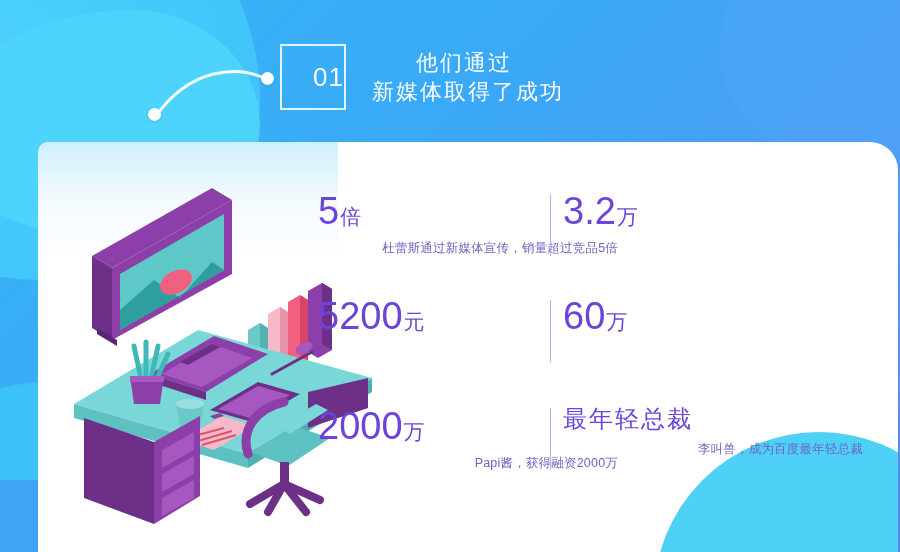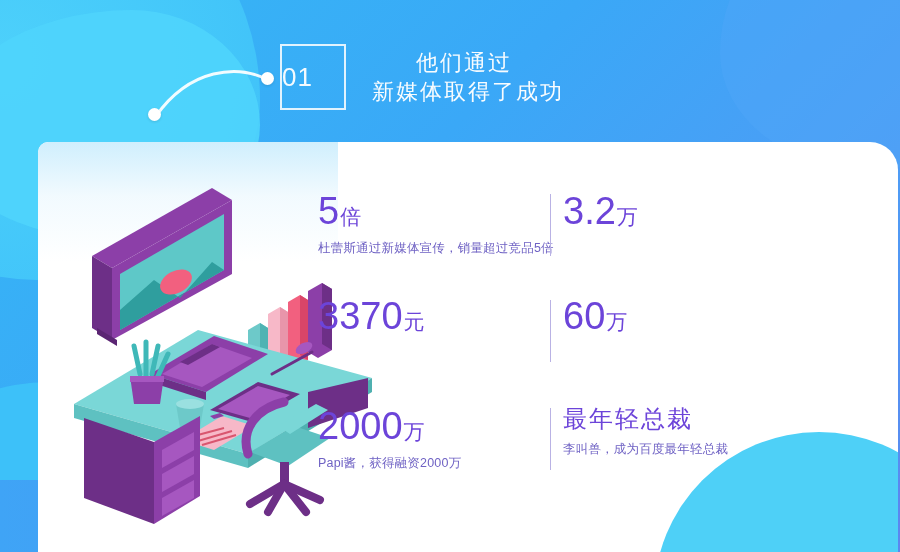--- a/index.html
+++ b/index.html
@@ -73,21 +73,21 @@
     border-radius: 50%;
     background: #ffffff;
     box-shadow: 0 1px 3px rgba(0,0,0,.12);
   }
 
   
   .header { position: absolute; left: 280px; top: 44px; display: flex; align-items: center; }
   .num-box {
     width: 62px; height: 62px;
     border: 2px solid rgba(255,255,255,.85);
-    display: flex; align-items: center; justify-content: flex-start;
+    display: flex; align-items: center; justify-content: flex-end;
     margin-right: 26px;
   }
   .num-box span {
     color: #ffffff;
     font-size: 26px;
     letter-spacing: 1px;
     opacity: .95;
   }
   .header-text { color: #ffffff; line-height: 1.32; }
   .header-line1 { font-size: 22px; letter-spacing: 2px; opacity: .97; margin-left: 44px; }
@@ -136,20 +136,21 @@
     margin-bottom: 10px;
   }
   .stat .value .big { font-size: 38px; letter-spacing: 0px; }
   .stat .value .unit { font-size: 21px; margin-left: 1px; }
   .stat .value .phrase { font-size: 24px; letter-spacing: 2px; }
   .stat .desc {
     color: #6f62c4;
     font-size: 12.5px;
     letter-spacing: .2px;
     white-space: nowrap;
+    text-align: right;
   }
   .divider {
     position: absolute;
     width: 1px;
     background: #b9b2e4;
   }
 
   
   .illus { position: absolute; left: 34px; top: 36px; width: 330px; height: 350px; }
   .illus svg { display: block; }
@@ -294,21 +295,21 @@
       </div>
 
       <div class="stat" style="left:525px; top:50px;">
         <div class="value">
           <span class="big">3.2</span><span class="unit">万</span>
         </div>
       </div>
 
       <div class="stat" style="left:280px; top:155px;">
         <div class="value">
-          <span class="big">3370</span><span class="unit">元</span>
+          <span class="big">5200</span><span class="unit">元</span>
         </div>
       </div>
 
       <div class="stat" style="left:525px; top:155px;">
         <div class="value">
           <span class="big">60</span><span class="unit">万</span>
         </div>
       </div>
 
       <div class="stat" style="left:280px; top:265px;">

